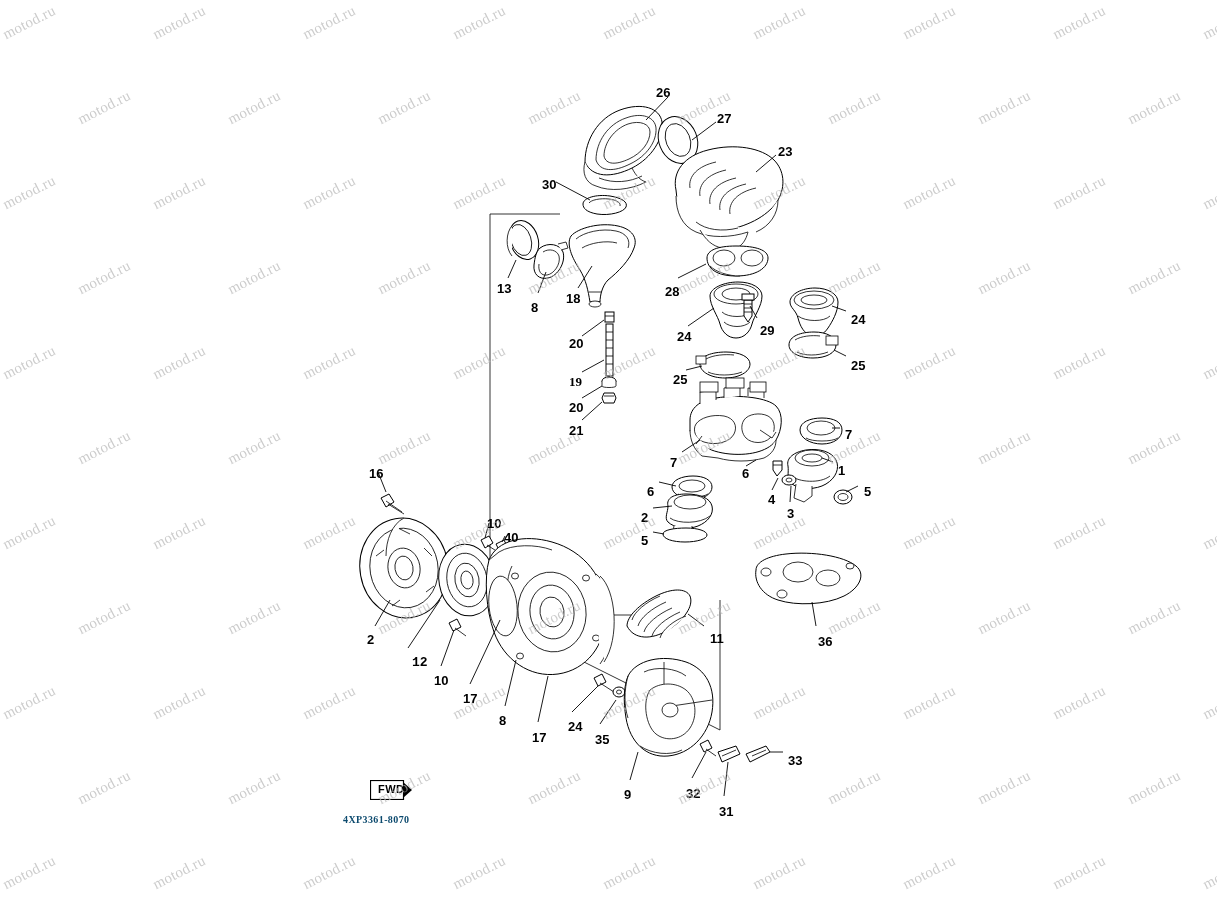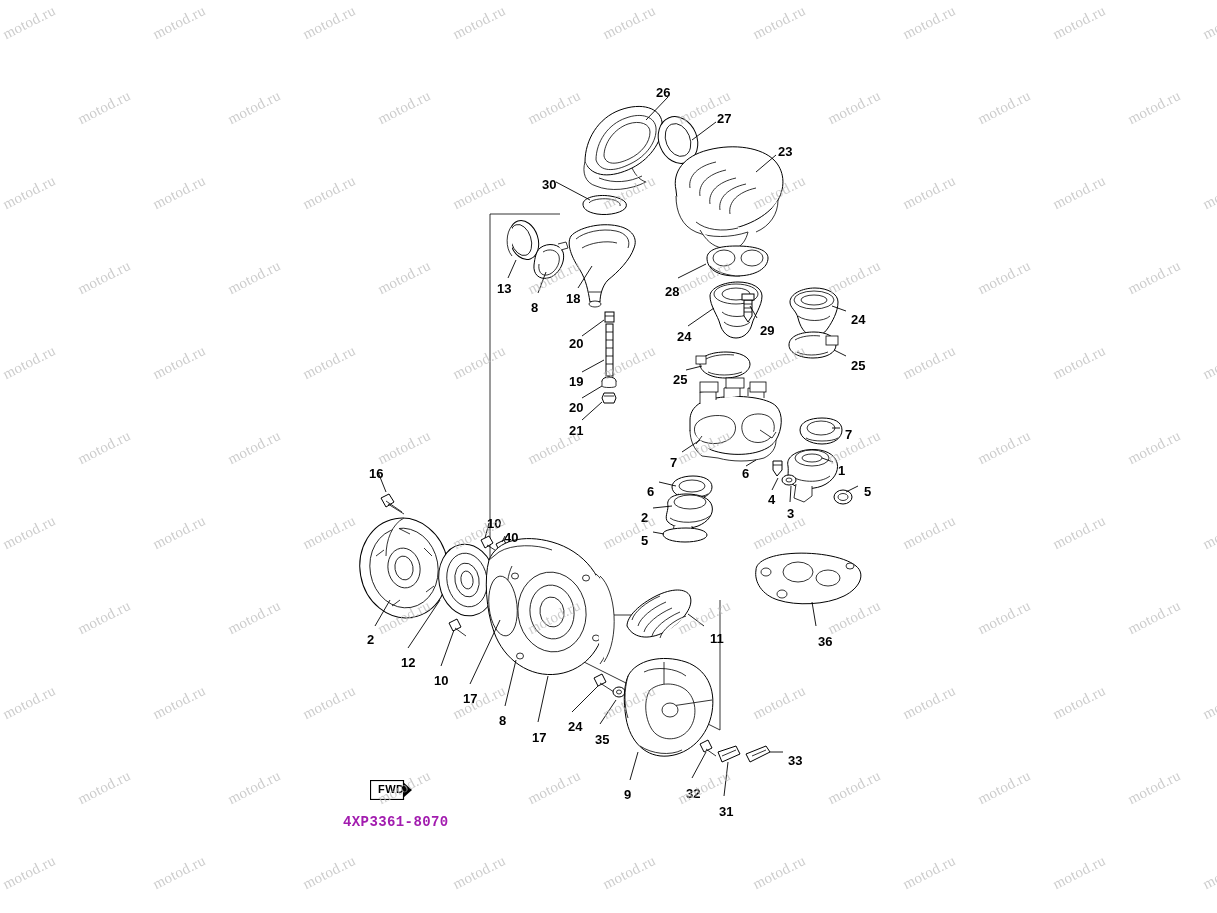--- a/index.html
+++ b/index.html
@@ -46,25 +46,25 @@
     font-size: 13px;
     font-weight: 700;
     color: #000;
     white-space: nowrap;
     z-index: 4;
   }
   #partnum {
     position: absolute;
     left: 343px;
     top: 814px;
-    font-family: Liberation Mono, monospace;
-    font-size: 14px;
+    font-family: Liberation Serif, serif;
+    font-size: 10px;
     font-weight: 700;
     letter-spacing: 0.4px;
-    color: #a21caf;
+    color: #0c4a6e;
     z-index: 4;
   }
   #fwd-box {
     position: absolute;
     left: 370px;
     top: 780px;
     z-index: 4;
   }
   #fwd-box .fwd-text {
     position: absolute;
@@ -440,42 +440,42 @@
       <div class="callout" style="left: 778px; top: 144px;">23</div>
       <div class="callout" style="left: 542px; top: 177px;">30</div>
       <div class="callout" style="left: 497px; top: 281px;">13</div>
       <div class="callout" style="left: 531px; top: 300px;">8</div>
       <div class="callout" style="left: 566px; top: 291px;">18</div>
       <div class="callout" style="left: 665px; top: 284px;">28</div>
       <div class="callout" style="left: 760px; top: 323px;">29</div>
       <div class="callout" style="left: 851px; top: 312px;">24</div>
       <div class="callout" style="left: 677px; top: 329px;">24</div>
       <div class="callout" style="left: 569px; top: 336px;">20</div>
-      <div class="callout" style="left: 569px; top: 374px;">19</div>
+      <div class="callout" style="left: 569px; top: 374px; font-family: Liberation Serif, serif;">19</div>
       <div class="callout" style="left: 851px; top: 358px;">25</div>
       <div class="callout" style="left: 673px; top: 372px;">25</div>
       <div class="callout" style="left: 569px; top: 400px;">20</div>
       <div class="callout" style="left: 569px; top: 423px;">21</div>
       <div class="callout" style="left: 845px; top: 427px;">7</div>
       <div class="callout" style="left: 670px; top: 455px;">7</div>
       <div class="callout" style="left: 742px; top: 466px;">6</div>
       <div class="callout" style="left: 838px; top: 463px;">1</div>
       <div class="callout" style="left: 369px; top: 466px;">16</div>
       <div class="callout" style="left: 647px; top: 484px;">6</div>
       <div class="callout" style="left: 768px; top: 492px;">4</div>
       <div class="callout" style="left: 787px; top: 506px;">3</div>
       <div class="callout" style="left: 864px; top: 484px;">5</div>
       <div class="callout" style="left: 641px; top: 510px;">2</div>
       <div class="callout" style="left: 487px; top: 516px;">10</div>
       <div class="callout" style="left: 504px; top: 530px;">40</div>
       <div class="callout" style="left: 641px; top: 533px;">5</div>
       <div class="callout" style="left: 818px; top: 634px;">36</div>
       <div class="callout" style="left: 710px; top: 631px;">11</div>
       <div class="callout" style="left: 367px; top: 632px;">2</div>
-      <div class="callout" style="left: 401px; top: 655px;">12</div>
+      <div class="callout" style="left: 412px; top: 655px; font-family: Liberation Mono, monospace;">12</div>
       <div class="callout" style="left: 434px; top: 673px;">10</div>
       <div class="callout" style="left: 463px; top: 691px;">17</div>
       <div class="callout" style="left: 499px; top: 713px;">8</div>
       <div class="callout" style="left: 532px; top: 730px;">17</div>
       <div class="callout" style="left: 568px; top: 719px;">24</div>
       <div class="callout" style="left: 595px; top: 732px;">35</div>
       <div class="callout" style="left: 624px; top: 787px;">9</div>
       <div class="callout" style="left: 686px; top: 786px;">32</div>
       <div class="callout" style="left: 719px; top: 804px;">31</div>
       <div class="callout" style="left: 788px; top: 753px;">33</div>

